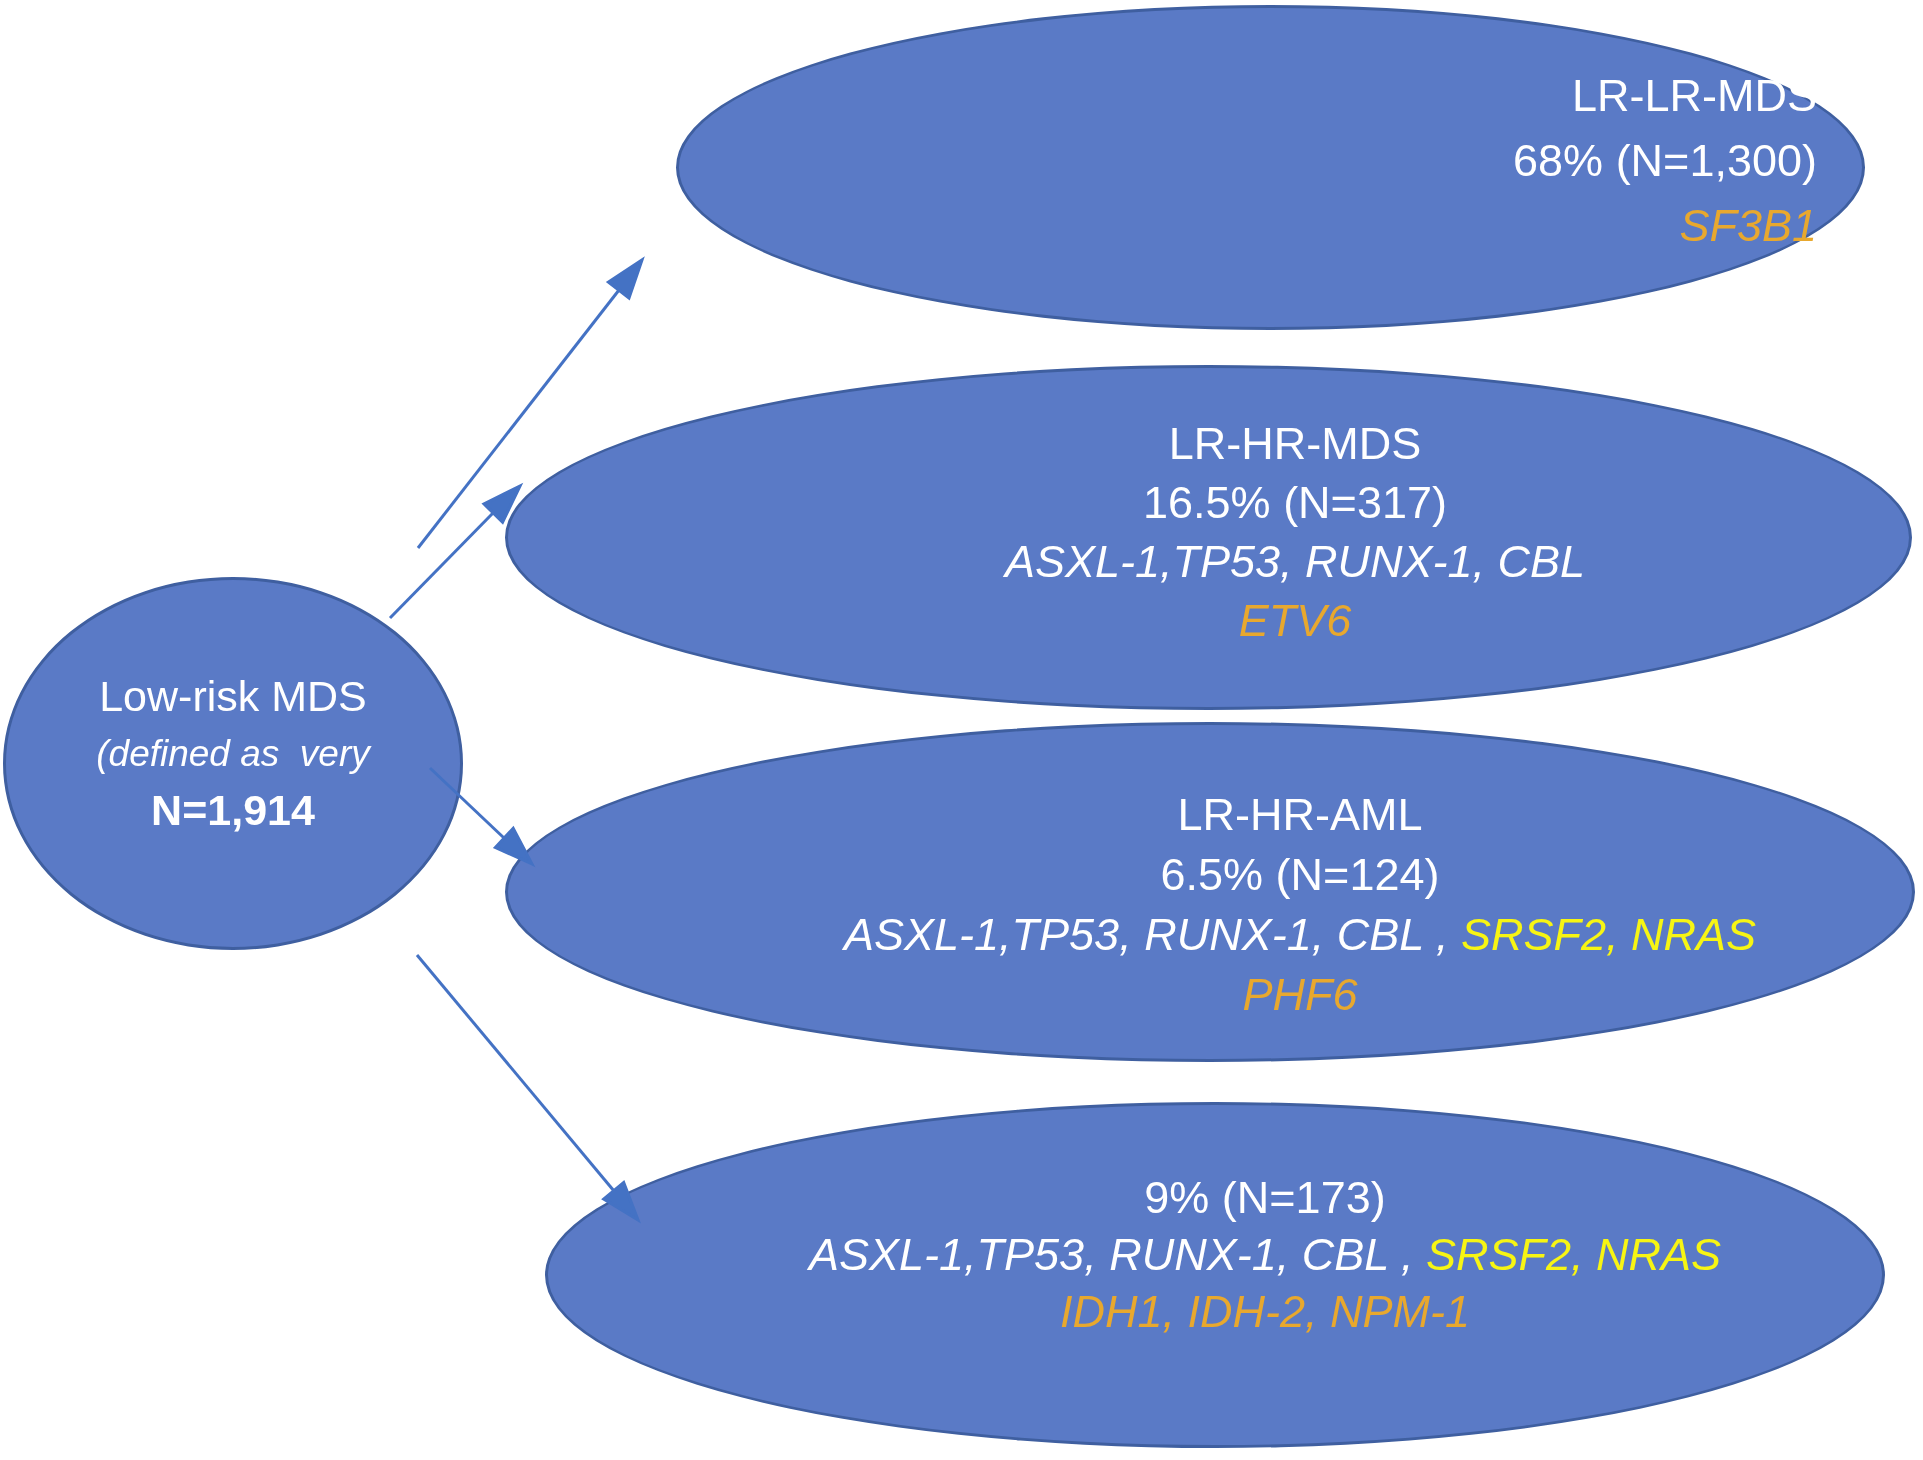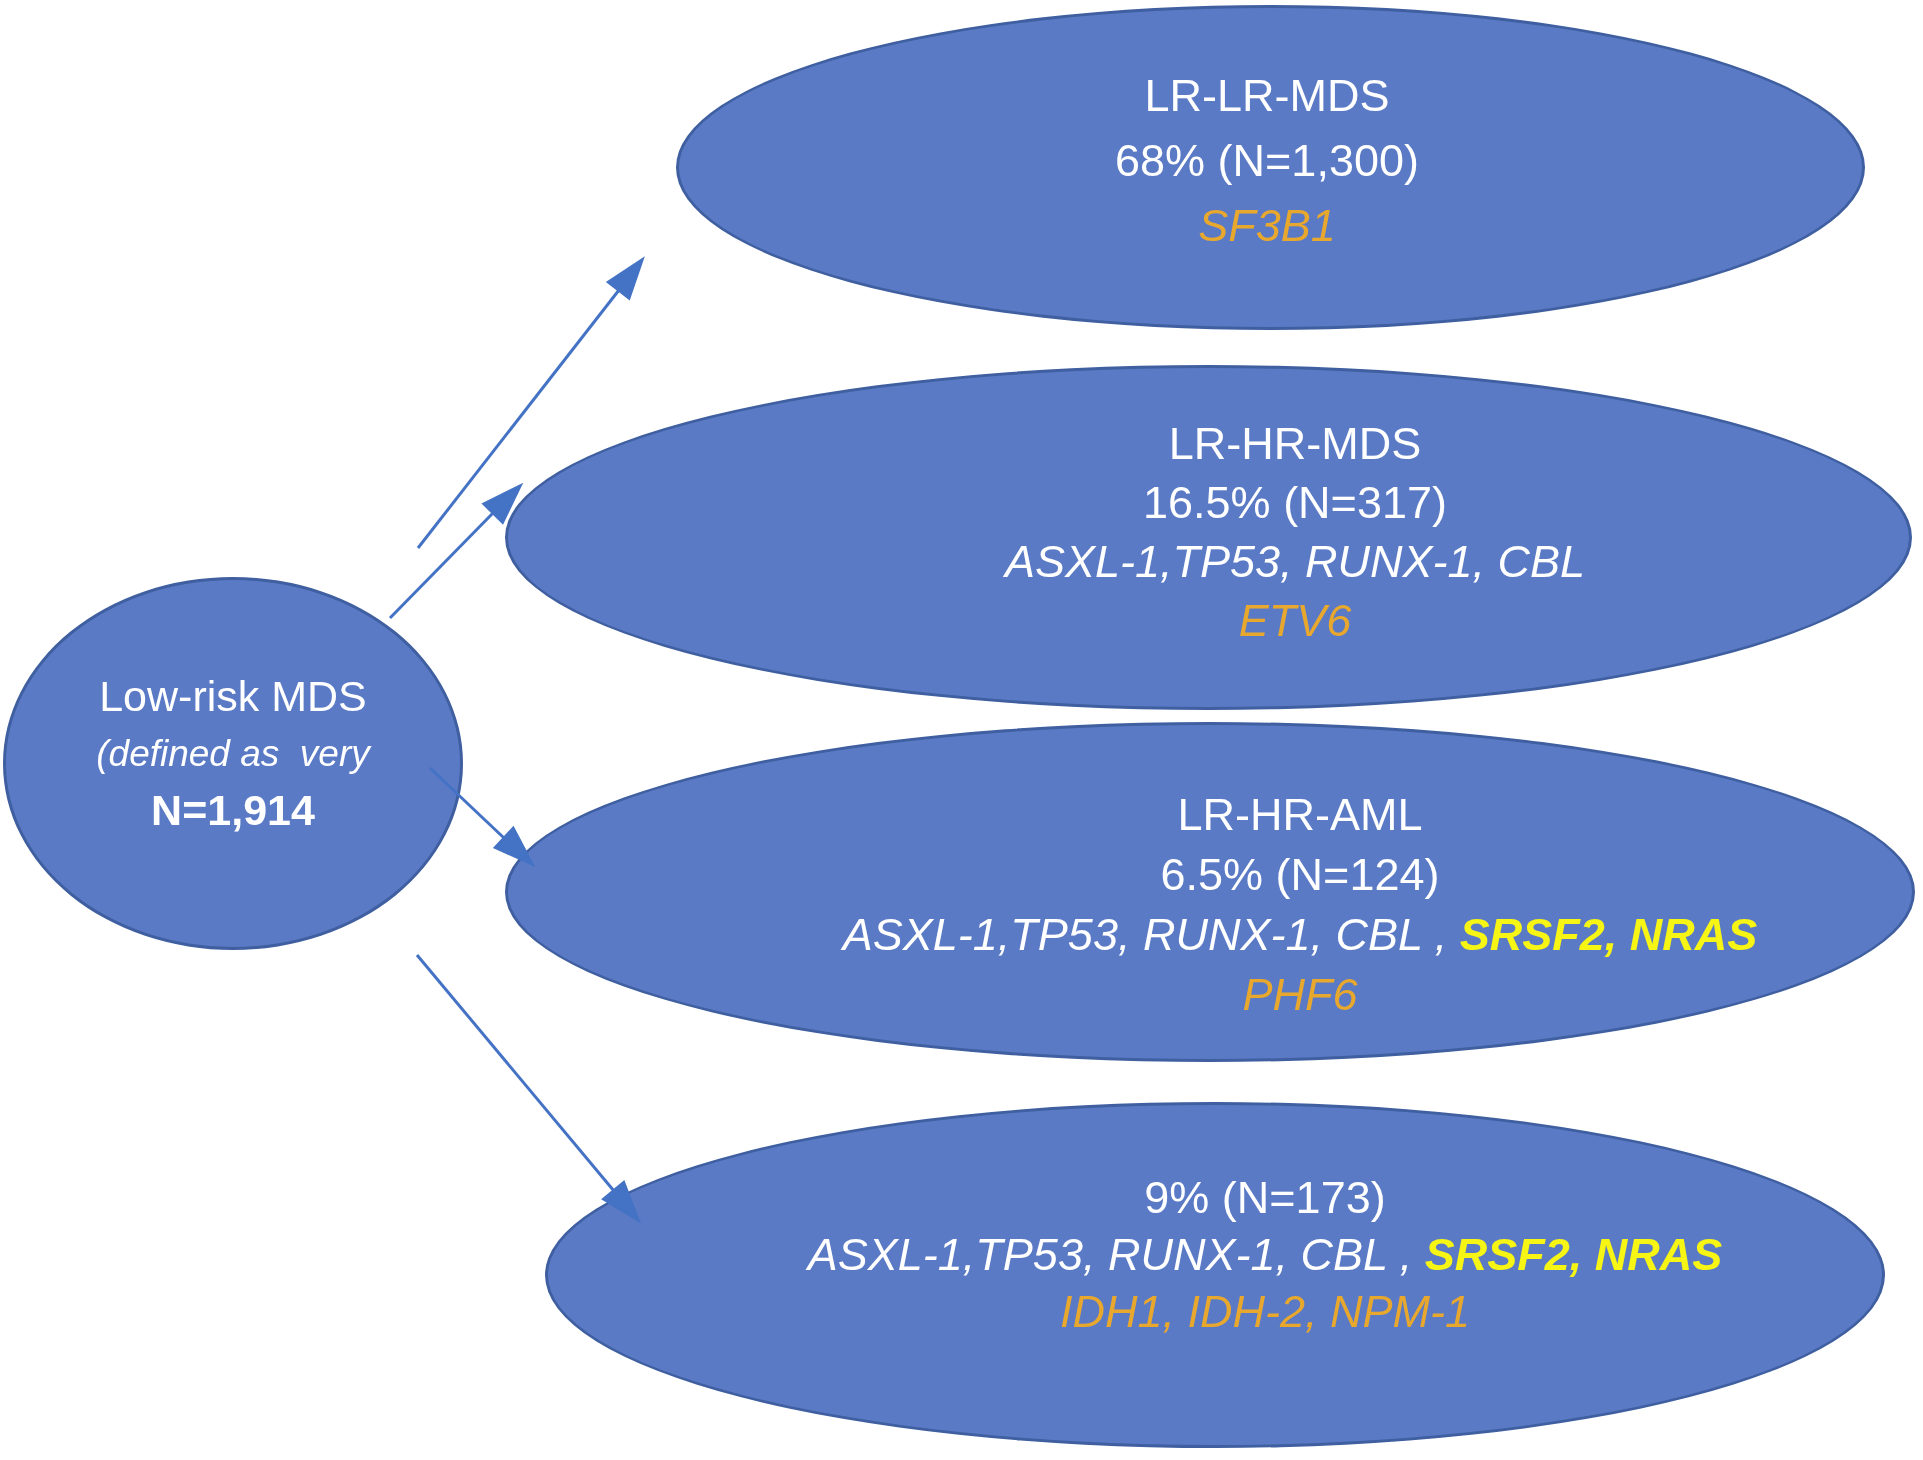--- a/index.html
+++ b/index.html
@@ -11,21 +11,21 @@
   }
   .bubble {
     position:absolute; border-radius:50%;
     background:var(--fill); border:3px solid var(--stroke);
     box-sizing:border-box;
   }
   .node-text { position:absolute; text-align:center; color:var(--text); }
   .line { white-space:pre; }
   .italic { font-style:italic; }
   .gold { color:var(--gold); font-style:italic; }
-  .yellow { color:var(--yellow); font-style:italic;font-weight:bold; }
+  .yellow { color:var(--yellow); font-style:italic; }
   .arrows { position:absolute; left:0; top:0; pointer-events:none; }
 </style>
 </head>
 <body>
 
 <div class="canvas" style="--fill: #5A7AC6; --stroke: #3F5FA0; --arrow: #4472C4; --gold: #E8A82E; --yellow: #F7F513; --text: #FFFFFF;">
 
   <div class="bubble" style="left:3px; top:577px; width:460px; height:373px;"></div>
   <div class="bubble" style="left:676px; top:5px; width:1189px; height:325px;"></div>
   <div class="bubble" style="left:505px; top:365px; width:1407px; height:345px;"></div>
@@ -44,21 +44,21 @@
       <polygon points="638,1220 603.7,1199.1 623.7,1182.5"></polygon>
     </g>
   </svg>
 
   <div class="node-text" style="left:3px; top:648px; width:460px; line-height:57px;">
     <div class="line" style="font-size:43px;margin-top:20px;">Low-risk MDS</div>
     <div class="line" style="font-size:37px;font-style:italic;">(defined as  very</div>
     <div class="line" style="font-size:43px;font-weight:bold;">N=1,914</div>
   </div>
 
-  <div class="node-text" style="left:717px; top:63px; width:1100px; font-size:45px; line-height:65px;">
+  <div class="node-text" style="left:717px; top:63px; width:1100px; font-size:45px; line-height:65px;text-align:right;">
     <div class="line">LR-LR-MDS</div>
     <div class="line">68% (N=1,300)</div>
     <div class="line"><span class="italic"></span><span class="yellow"></span></div>
     <div class="line gold">SF3B1</div>
   </div>
 
   <div class="node-text" style="left:745px; top:414px; width:1100px; font-size:45px; line-height:59px;">
     <div class="line">LR-HR-MDS</div>
     <div class="line">16.5% (N=317)</div>
     <div class="line"><span class="italic">ASXL-1,TP53, RUNX-1, CBL</span><span class="yellow"></span></div>

